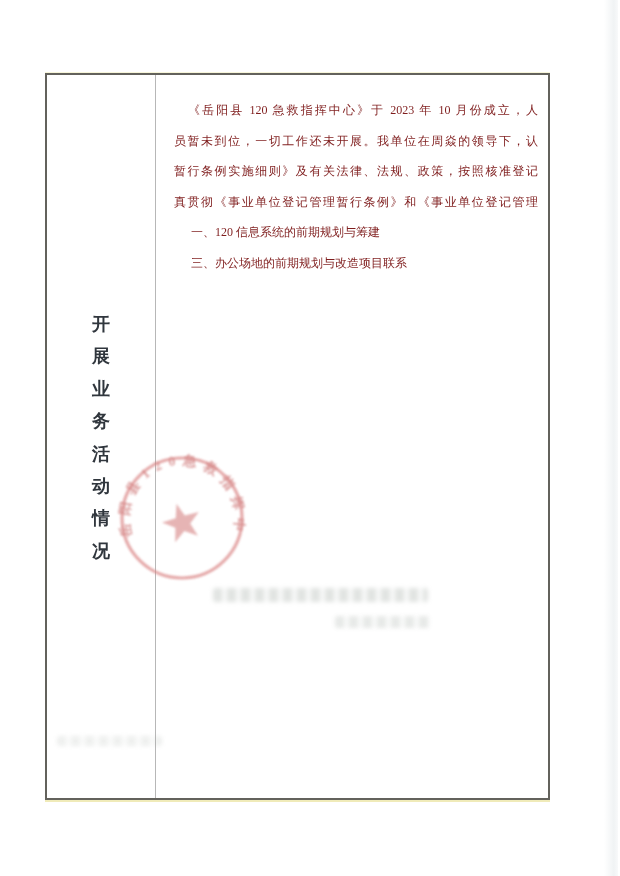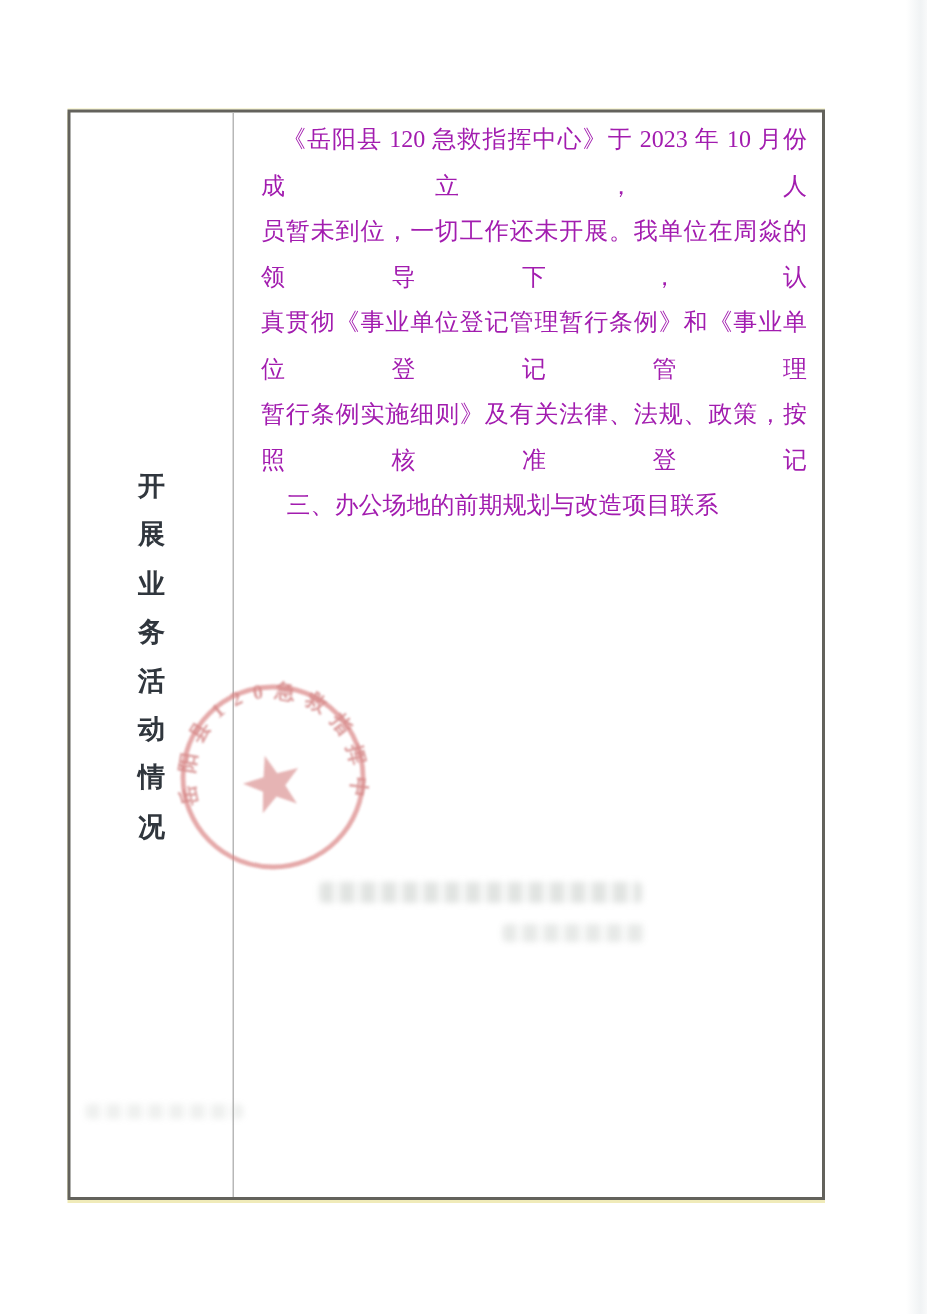--- a/index.html
+++ b/index.html
@@ -42,23 +42,23 @@
   }
   .row-label .ch{
     display:block;
     font-size:18px;line-height:32.4px;
     font-weight:600;
     color:#30363d;
     letter-spacing:0;
   }
   
   .doc-text{
-    padding-top:4px;
-    color:#a21caf;
-    font-size:16px;line-height:30.5px;
+    padding-top:20px;
+    color:#7f1d1d;
+    font-size:12px;line-height:30.5px;
   }
   .line{padding-left:18px;padding-right:10px;}
   .just{text-align:justify;text-align-last:justify;}
   .para-first{text-indent:14px;}
   .list-line{padding-left:35px;}
   
   .seal{
     position:absolute;left:112px;top:448px;width:140px;height:140px;
     filter:blur(0.8px);
     opacity:0.92;
@@ -95,22 +95,23 @@
         <span class="ch">动</span>
         <span class="ch">情</span>
         <span class="ch">况</span>
       </div>
     </div>
 
     <div class="cell-main">
       <div class="doc-text">
         <div class="line just para-first">《岳阳县 120 急救指挥中心》于 2023 年 10 月份成立，人</div>
         <div class="line just">员暂未到位，一切工作还未开展。我单位在周焱的领导下，认</div>
+        <div class="line just">暂行条例实施细则》及有关法律、法规、政策，按照核准登记</div>
         <div class="line just">真贯彻《事业单位登记管理暂行条例》和《事业单位登记管理</div>
-        <div class="line just">暂行条例实施细则》及有关法律、法规、政策，按照核准登记</div>
+        <div class="line list-line">一、120 信息系统的前期规划与筹建</div>
         <div class="line list-line">三、办公场地的前期规划与改造项目联系</div>
       </div>
     </div>
 
   </div>
 
   <svg class="seal" viewBox="0 0 140 140" xmlns="http://www.w3.org/2000/svg">
     <defs>
       <path id="sealArc" d="M 20.9,89.8 A 53,53 0 1 1 119.1,89.8" fill="none"></path>
     </defs>

